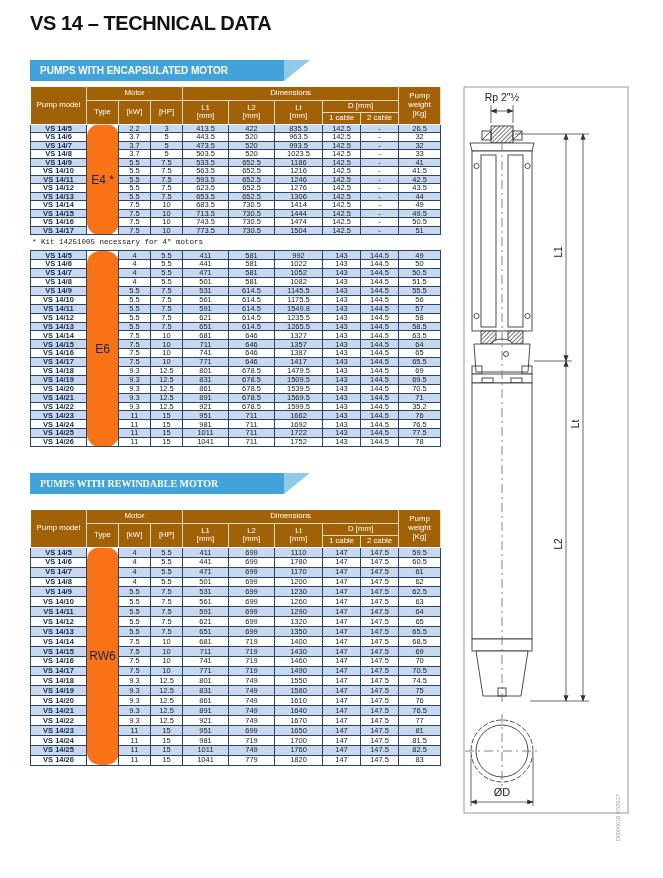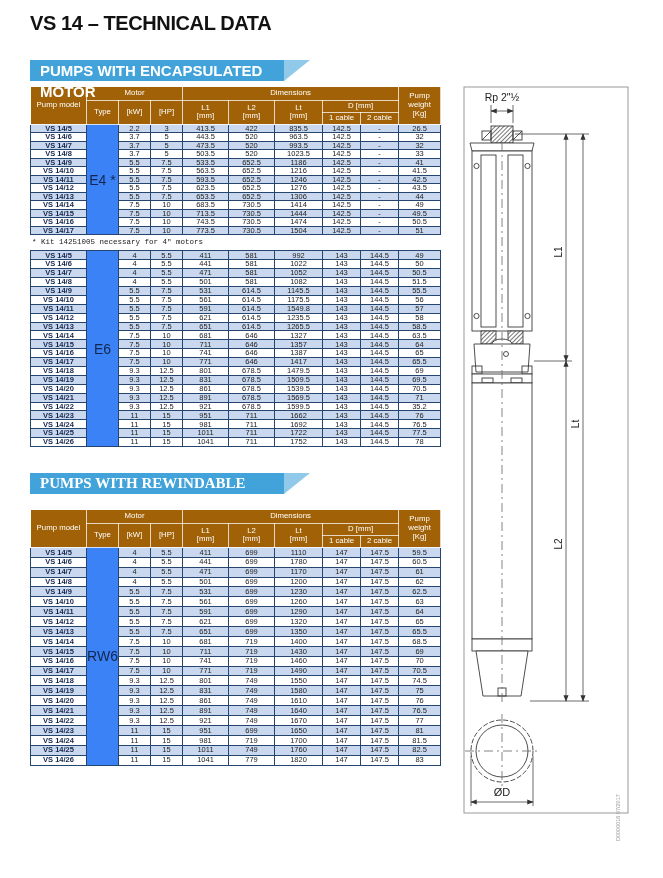--- a/index.html
+++ b/index.html
@@ -5,38 +5,38 @@
   * { margin:0; padding:0; box-sizing:border-box; }
   html,body { background:#ffffff; font-family:"Liberation Sans", sans-serif; }
   .page { position:relative; width:663px; height:878px; background:#fff; overflow:hidden; }
 
   .title { position:absolute; left:30px; top:12px; font-size:20px; font-weight:bold;
            color:#121212; letter-spacing:-0.4px; }
 
   .left-col { position:absolute; left:30px; top:60px; width:412px; }
 
   .banner { position:relative; height:21px; width:254px; background:#41a3da; color:#fff;
-            font-weight:bold; font-size:15px; line-height:21px; padding-left:10px;
+            font-weight:bold; font-size:10px; line-height:21px; padding-left:10px;
             margin-bottom:5px; }
   .banner .tail { position:absolute; left:100%; top:0; width:26px; height:100%;
                   background:#90c9ea; clip-path:polygon(0 0,100% 0,0 100%); }
   .banner2 { margin-top:26px; margin-bottom:15px;font-family:Liberation Serif, serif; }
 
   table { border-collapse:collapse; width:410px; table-layout:fixed; text-align:center;
           color:#222; border:1px solid #23456e; }
   th { background:#a16207; color:#fff; font-weight:normal; font-size:7.8px;
        border:1px solid rgba(255,255,255,0.75); padding:1px 0; line-height:1.15; }
   thead tr:first-child th { height:14px; }
   td { border:1px solid #23456e; padding:0; font-size:7.5px; line-height:1; }
   .t1 td { height:8.3px; }
   .t2 td { height:8.9px; }
   .t3 td { height:9.9px; }
   tr.stripe td { background:#c9d8ee; }
   tbody td.model { font-weight:bold; color:#14264d; }
-  tbody td.type  { background:#3b82f6; font-size:14px; color:#14264d; }
+  tbody td.type  { background:#f97316; font-size:12px; color:#14264d;border-radius:13px; }
 
   .footnote { font-size:7.5px; color:#222; margin:3px 0 4px 2px;font-family:Liberation Mono, monospace; }
 
   .drawing { position:absolute; left:455px; top:84px; }
   svg text { font-family:"Liberation Sans", sans-serif; }
 </style>
 </head>
 <body>
 
 <div class="page">

